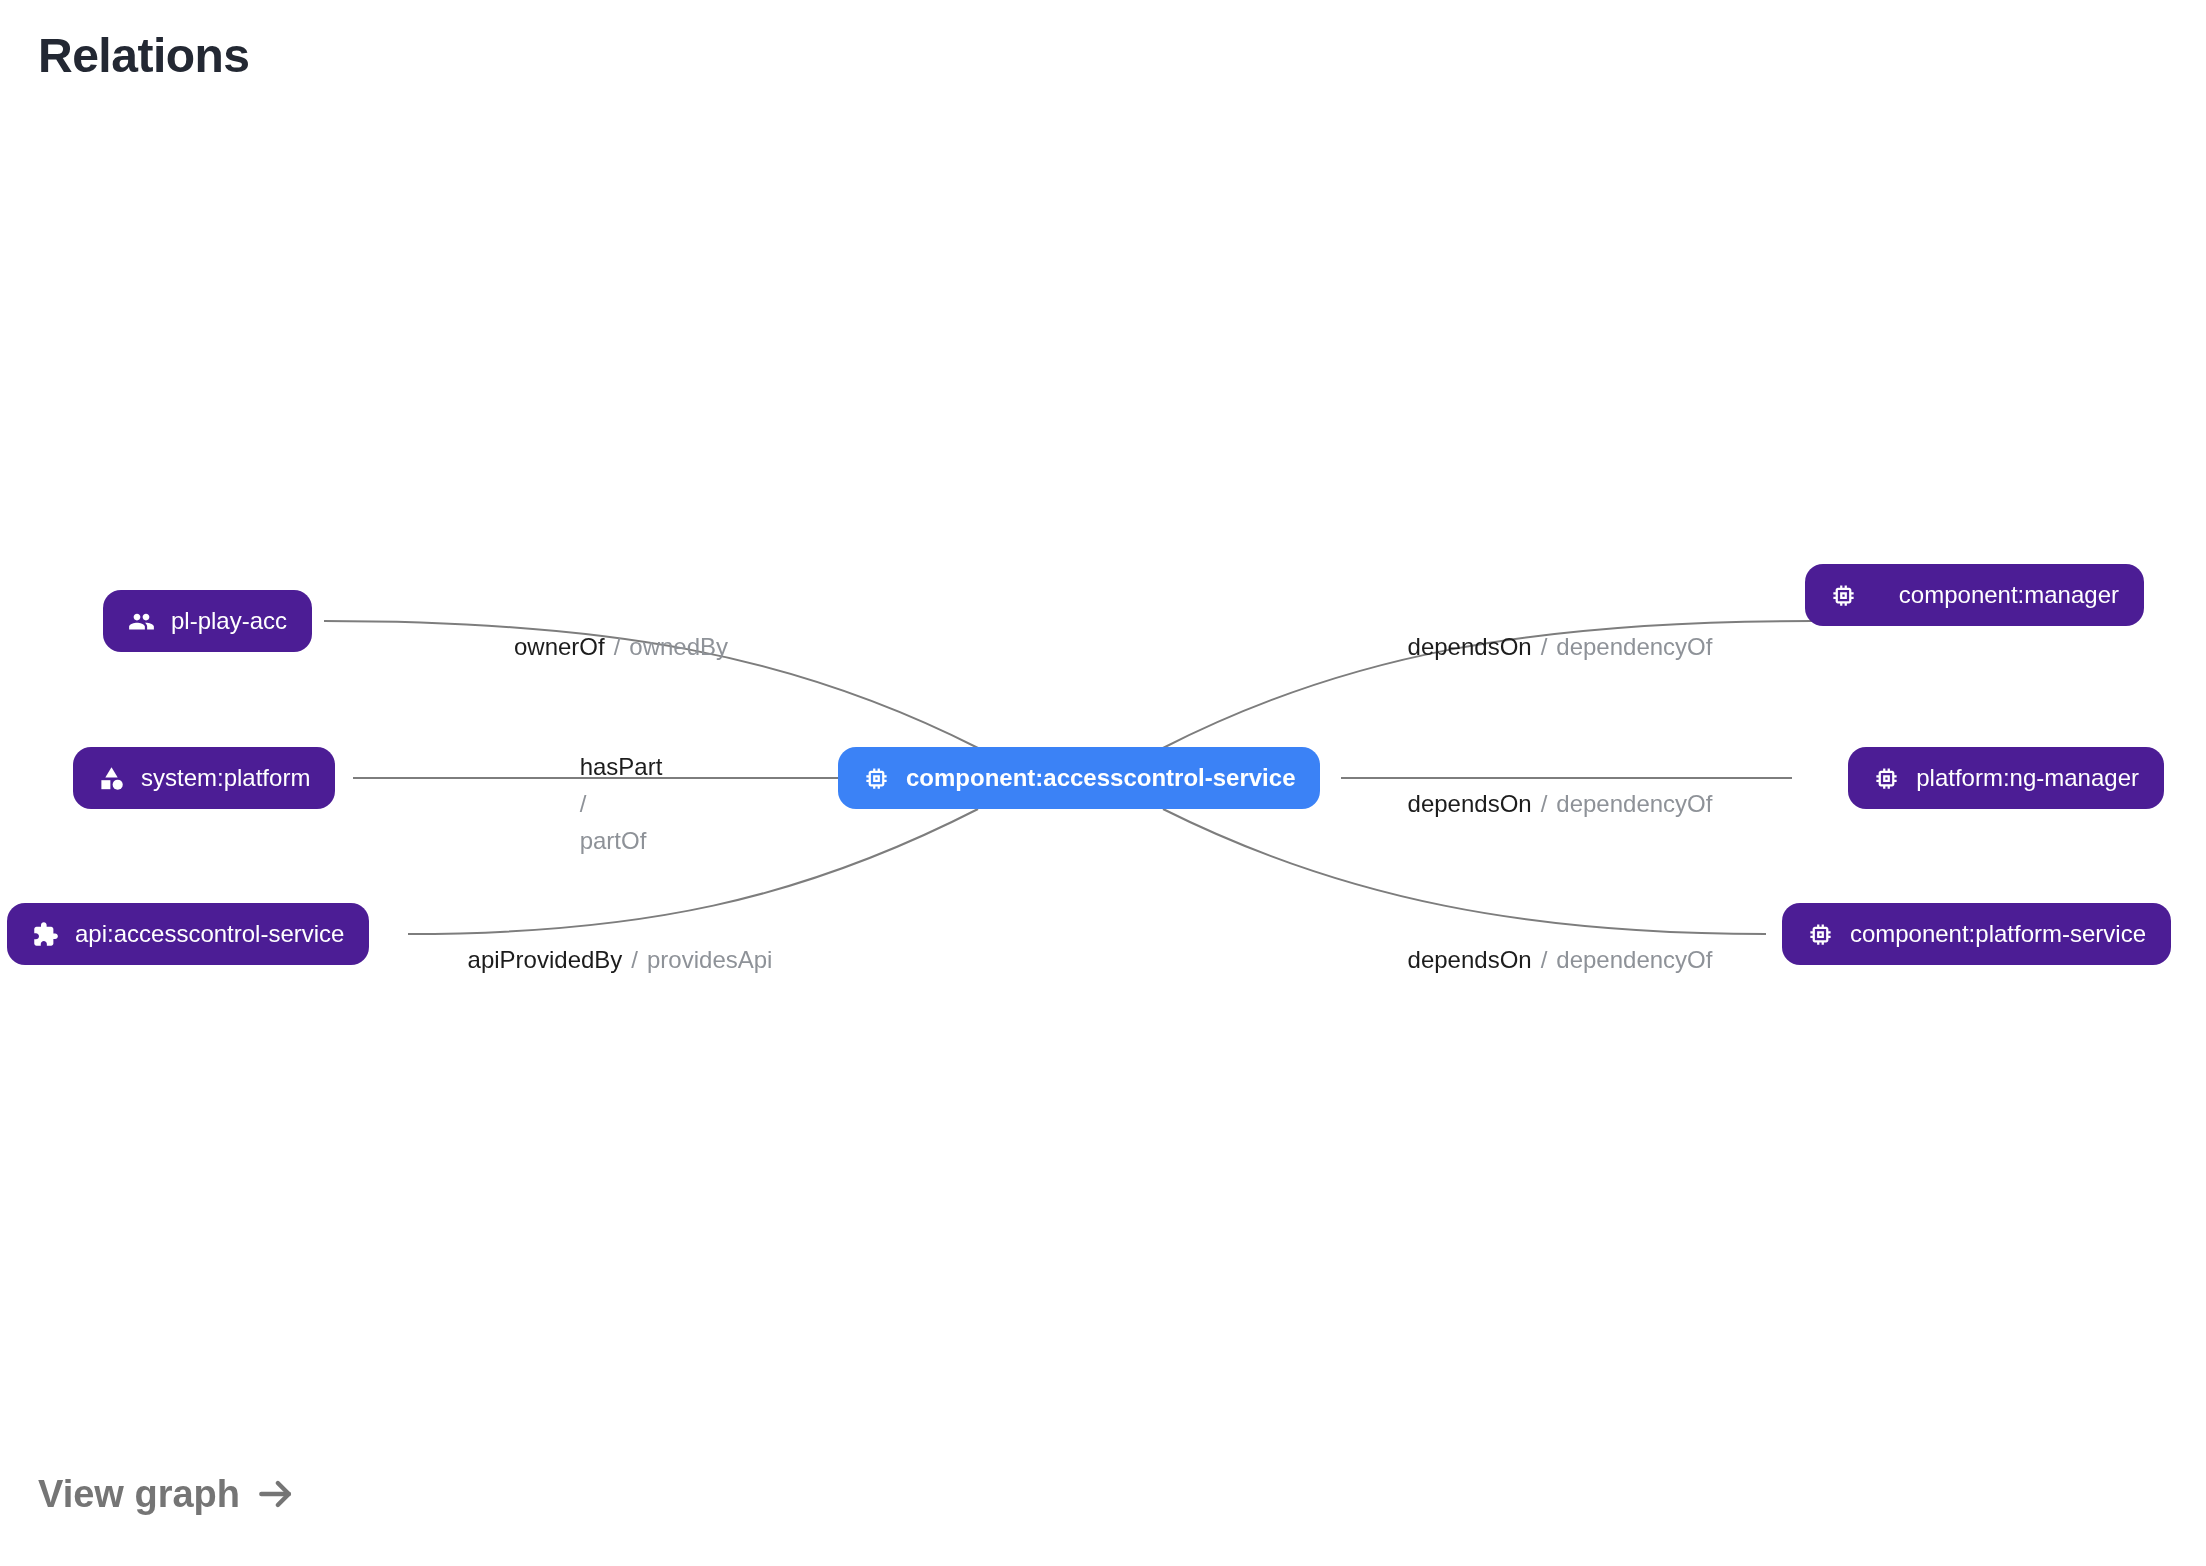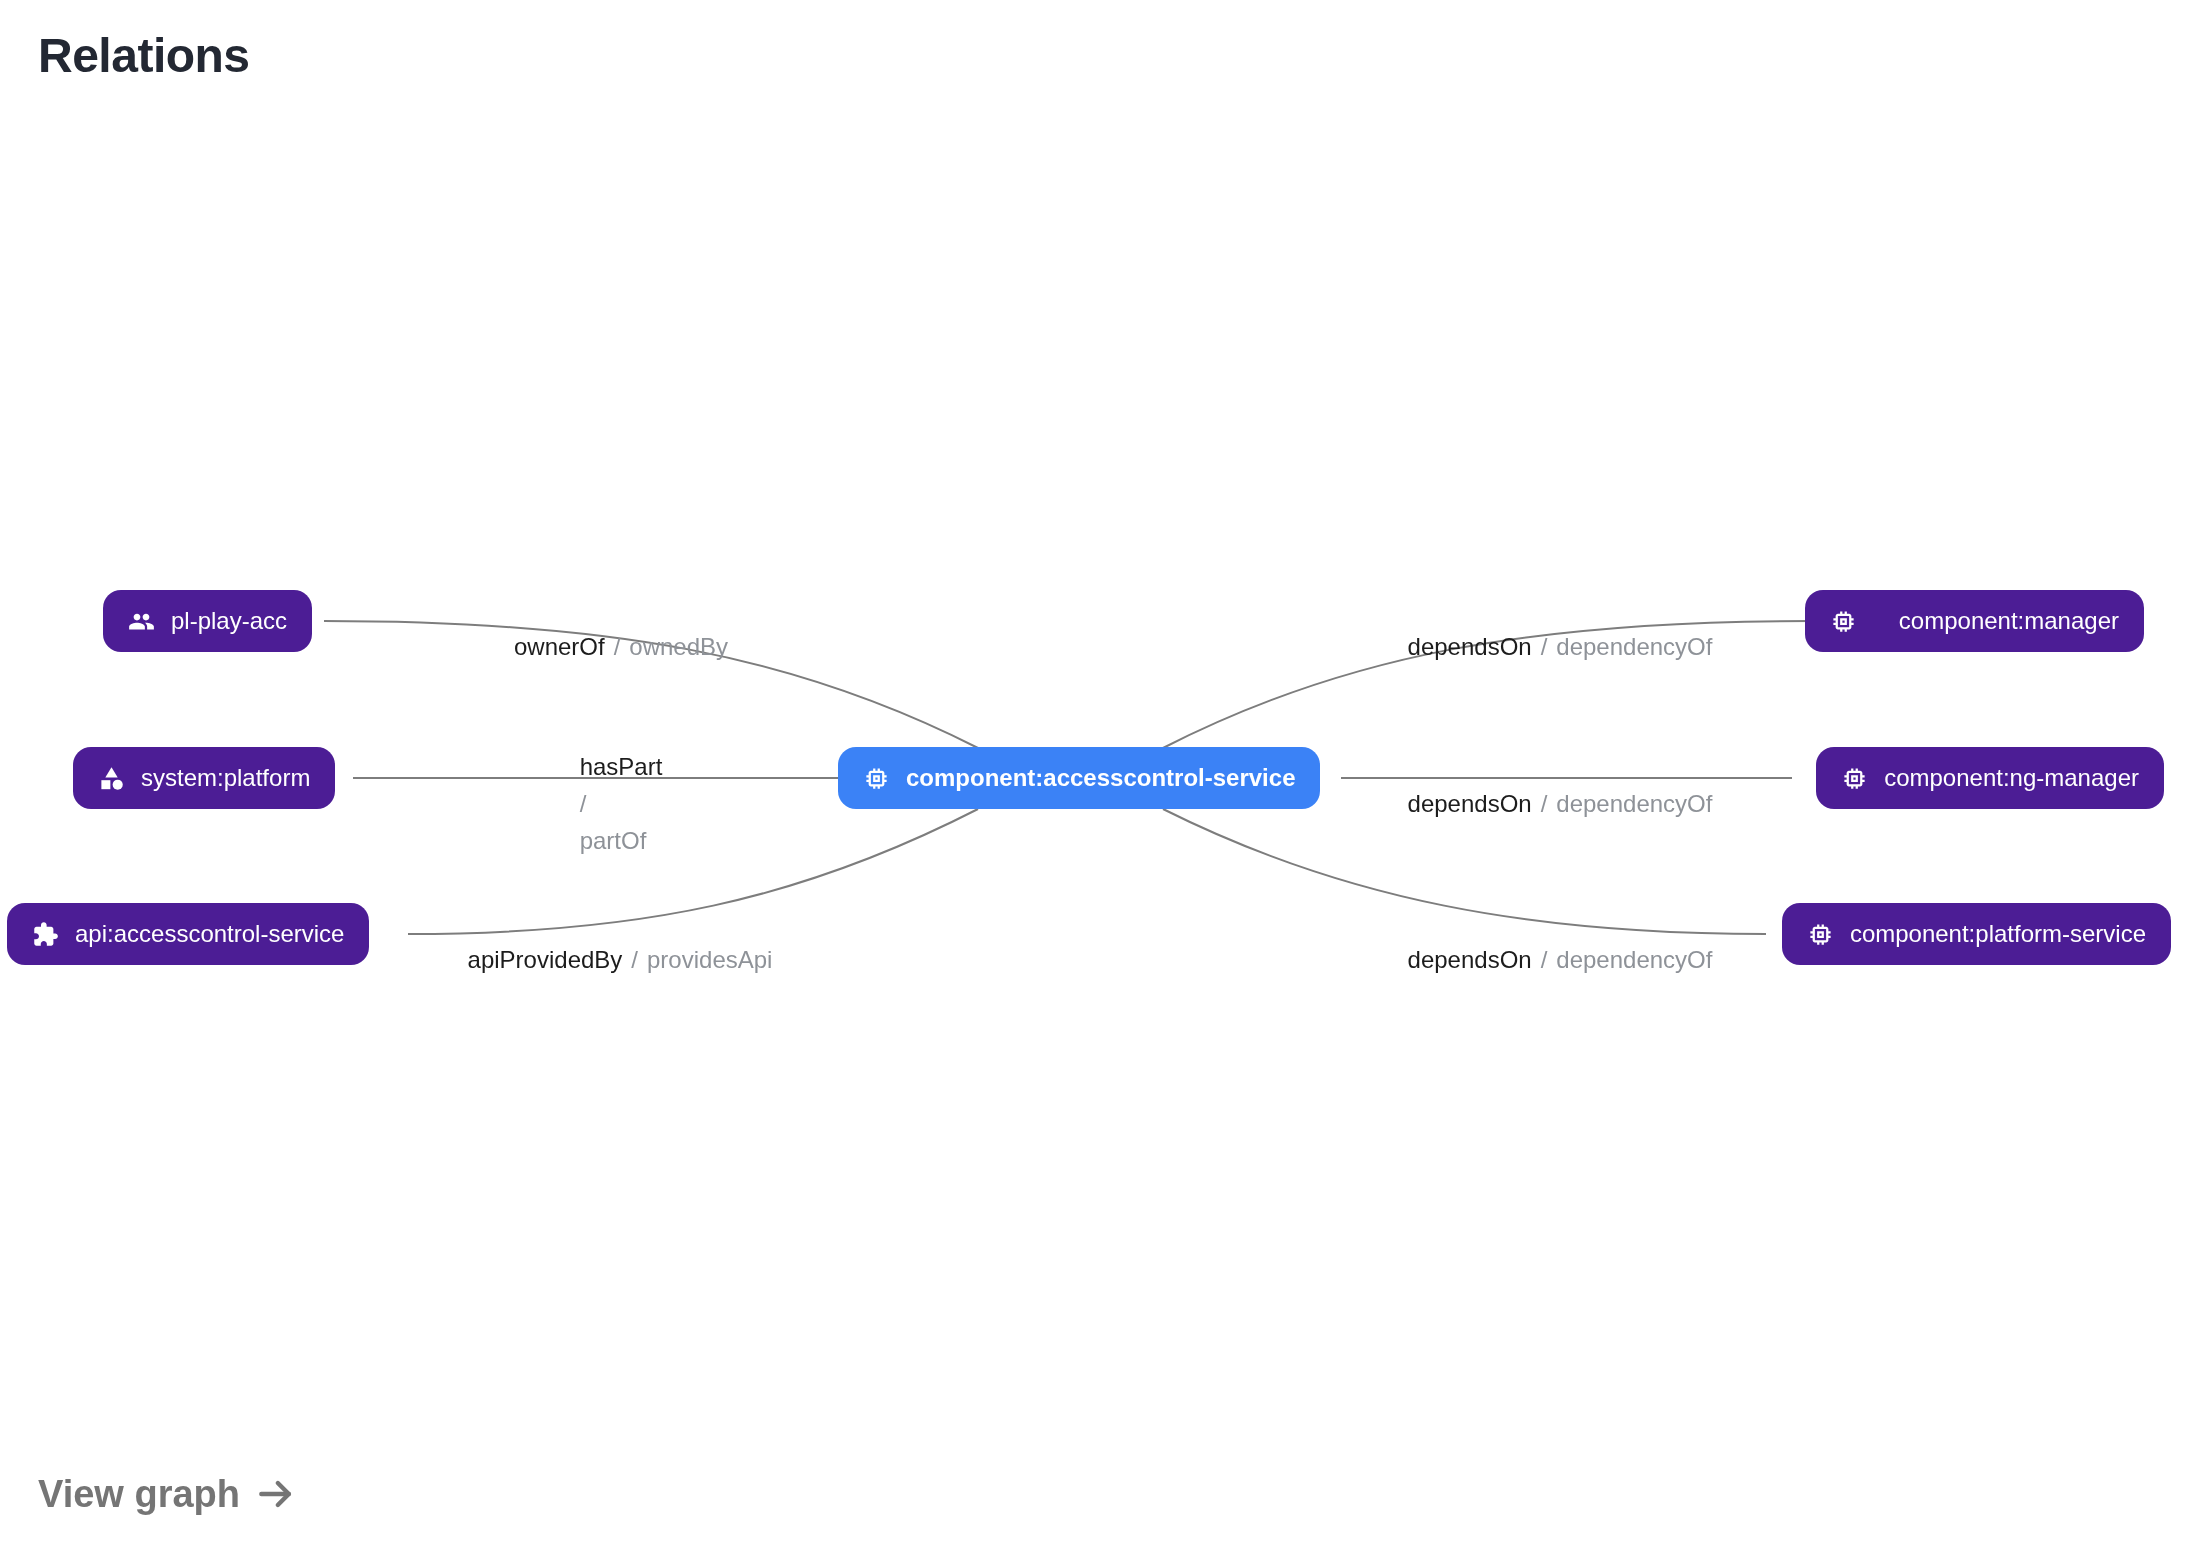--- a/index.html
+++ b/index.html
@@ -99,36 +99,36 @@
 
 <div class="node node--center" style="left:838px; top:747px;">
   <span class="icon">
     <svg viewBox="0 0 24 24">
         <path d="M15 9H9v6h6V9zm-2 4h-2v-2h2v2zm8-2V9h-2V7c0-1.1-.9-2-2-2h-2V3h-2v2h-2V3H9v2H7c-1.1 0-2 .9-2 2v2H3v2h2v2H3v2h2v2c0 1.1.9 2 2 2h2v2h2v-2h2v2h2v-2h2c1.1 0 2-.9 2-2v-2h2v-2h-2v-2h2zm-4 6H7V7h10v10z"></path>
       </svg>
   </span>
   <span>component:accesscontrol-service</span>
 </div>
 
-<div class="node" style="right:62px; top:590px;gap:42px;">
+<div class="node" style="right:62px; top:564px;gap:42px;">
   <span class="icon">
     <svg viewBox="0 0 24 24">
         <path d="M15 9H9v6h6V9zm-2 4h-2v-2h2v2zm8-2V9h-2V7c0-1.1-.9-2-2-2h-2V3h-2v2h-2V3H9v2H7c-1.1 0-2 .9-2 2v2H3v2h2v2H3v2h2v2c0 1.1.9 2 2 2h2v2h2v-2h2v2h2v-2h2c1.1 0 2-.9 2-2v-2h2v-2h-2v-2h2zm-4 6H7V7h10v10z"></path>
       </svg>
   </span>
   <span>component:manager</span>
 </div>
 
 <div class="node" style="right:42px; top:747px;">
   <span class="icon">
     <svg viewBox="0 0 24 24">
         <path d="M15 9H9v6h6V9zm-2 4h-2v-2h2v2zm8-2V9h-2V7c0-1.1-.9-2-2-2h-2V3h-2v2h-2V3H9v2H7c-1.1 0-2 .9-2 2v2H3v2h2v2H3v2h2v2c0 1.1.9 2 2 2h2v2h2v-2h2v2h2v-2h2c1.1 0 2-.9 2-2v-2h2v-2h-2v-2h2zm-4 6H7V7h10v10z"></path>
       </svg>
   </span>
-  <span>component:ng-manager</span>
+  <span>platform:ng-manager</span>
 </div>
 
 <div class="node" style="right:35px; top:903px;">
   <span class="icon">
     <svg viewBox="0 0 24 24">
         <path d="M15 9H9v6h6V9zm-2 4h-2v-2h2v2zm8-2V9h-2V7c0-1.1-.9-2-2-2h-2V3h-2v2h-2V3H9v2H7c-1.1 0-2 .9-2 2v2H3v2h2v2H3v2h2v2c0 1.1.9 2 2 2h2v2h2v-2h2v2h2v-2h2c1.1 0 2-.9 2-2v-2h2v-2h-2v-2h2zm-4 6H7V7h10v10z"></path>
       </svg>
   </span>
   <span>component:platform-service</span>
 </div>

